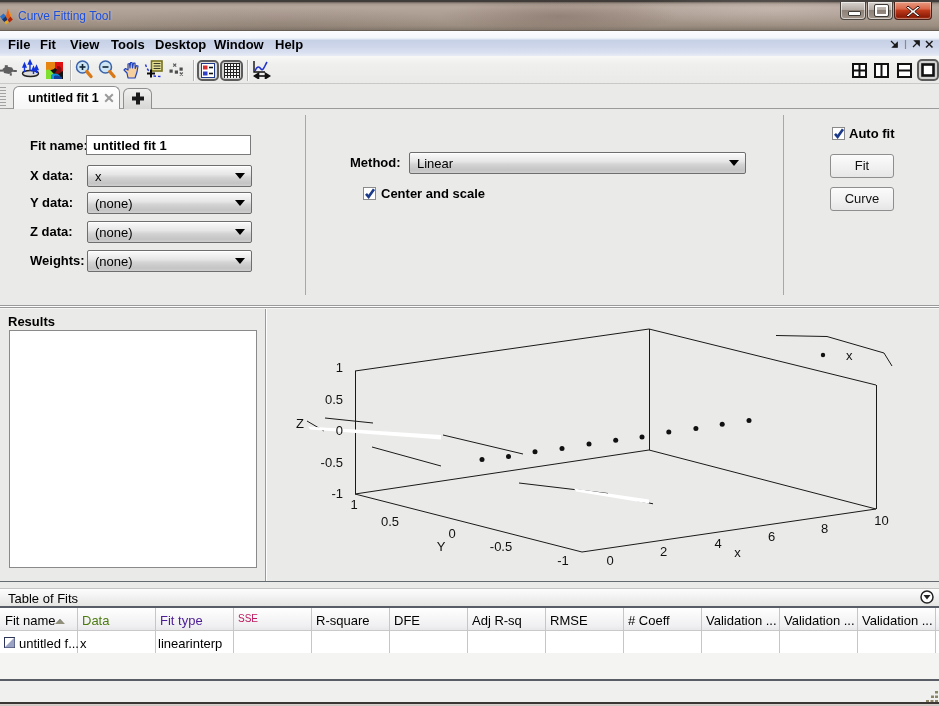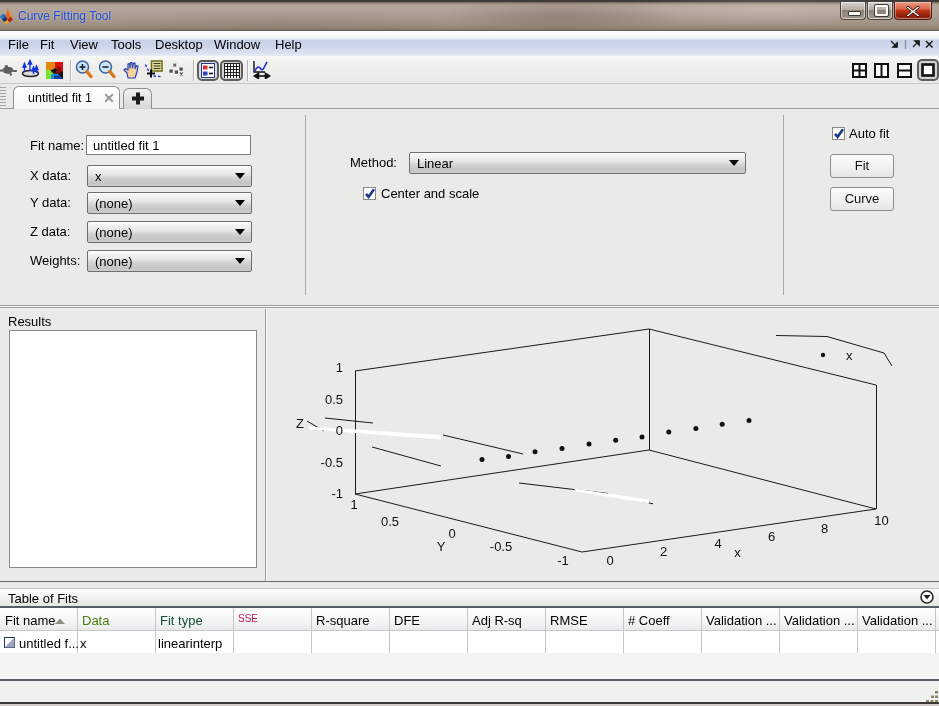--- a/index.html
+++ b/index.html
@@ -1,19 +1,19 @@
 <!DOCTYPE html>
 <html><head>
 <meta charset="utf-8">
 <style>
   html,body{margin:0;padding:0;}
   #win{position:relative;width:939px;height:706px;overflow:hidden;
        font-family:"Liberation Sans",sans-serif;background:#eaeae9;}
   .abs{position:absolute;}
-  .lbl{position:absolute;font-size:13px;color:#000;white-space:nowrap;}
+  .lbl{position:absolute;font-size:13px;color:#000;white-space:nowrap;font-weight:bold;}
   .combo{position:absolute;border:1px solid #6e6e6e;border-radius:2px;
      background:linear-gradient(180deg,#fbfbfb 0%,#e6e6e6 42%,#d3d3d3 58%,#c4c4c4 86%,#cfcfcf 100%);
      box-shadow:inset 0 1px 0 #ffffff;}
   .combo .tx{position:absolute;left:7px;top:2.5px;font-size:13px;color:#000;}
   .combo .ar{position:absolute;right:6px;top:6.5px;width:0;height:0;
      border-left:5.5px solid transparent;border-right:5.5px solid transparent;border-top:6.5px solid #000;}
   .btn{position:absolute;border:1px solid #8e8e8e;border-radius:3px;
      background:linear-gradient(180deg,#fbfbfb,#f0f0f0 60%,#e6e6e6);
      font-size:13px;color:#111;text-align:center;}
   .cb{position:absolute;width:13px;height:13px;background:#fff;border:1px solid #8a8a8a;box-sizing:border-box;}
@@ -397,21 +397,21 @@
       <div class="abs" style="left:389px;top:608px;width:1px;height:45px;background:#c6c6c6;"></div>
       <div class="abs" style="left:467px;top:608px;width:1px;height:45px;background:#c6c6c6;"></div>
       <div class="abs" style="left:545px;top:608px;width:1px;height:45px;background:#c6c6c6;"></div>
       <div class="abs" style="left:623px;top:608px;width:1px;height:45px;background:#c6c6c6;"></div>
       <div class="abs" style="left:701px;top:608px;width:1px;height:45px;background:#c6c6c6;"></div>
       <div class="abs" style="left:779px;top:608px;width:1px;height:45px;background:#c6c6c6;"></div>
       <div class="abs" style="left:857px;top:608px;width:1px;height:45px;background:#c6c6c6;"></div>
       <div class="abs" style="left:935px;top:608px;width:1px;height:45px;background:#c6c6c6;"></div>
       <div class="abs" style="left:5px;top:613px;font-size:13px;color:#000;">Fit name</div>
       <div class="abs" style="left:82px;top:613px;font-size:13px;color:#4d7c0f;">Data</div>
-      <div class="abs" style="left:160px;top:613px;font-size:13px;color:#14532d;">Fit type</div>
+      <div class="abs" style="left:160px;top:613px;font-size:13px;color:#4c1d95;">Fit type</div>
       <div class="abs" style="left:238px;top:613px;font-size:10px;color:#be185d;">SSE</div>
       <div class="abs" style="left:316px;top:613px;font-size:13px;color:#000;">R-square</div>
       <div class="abs" style="left:394px;top:613px;font-size:13px;color:#000;">DFE</div>
       <div class="abs" style="left:472px;top:613px;font-size:13px;color:#000;">Adj R-sq</div>
       <div class="abs" style="left:550px;top:613px;font-size:13px;color:#000;">RMSE</div>
       <div class="abs" style="left:628px;top:613px;font-size:13px;color:#000;"># Coeff</div>
       <div class="abs" style="left:706px;top:613px;font-size:13px;color:#000;">Validation ...</div>
       <div class="abs" style="left:784px;top:613px;font-size:13px;color:#000;">Validation ...</div>
       <div class="abs" style="left:862px;top:613px;font-size:13px;color:#000;">Validation ...</div>
       <svg class="abs" style="left:55px;top:618.5px" width="10" height="5.5" viewBox="0 0 10 5.5">

